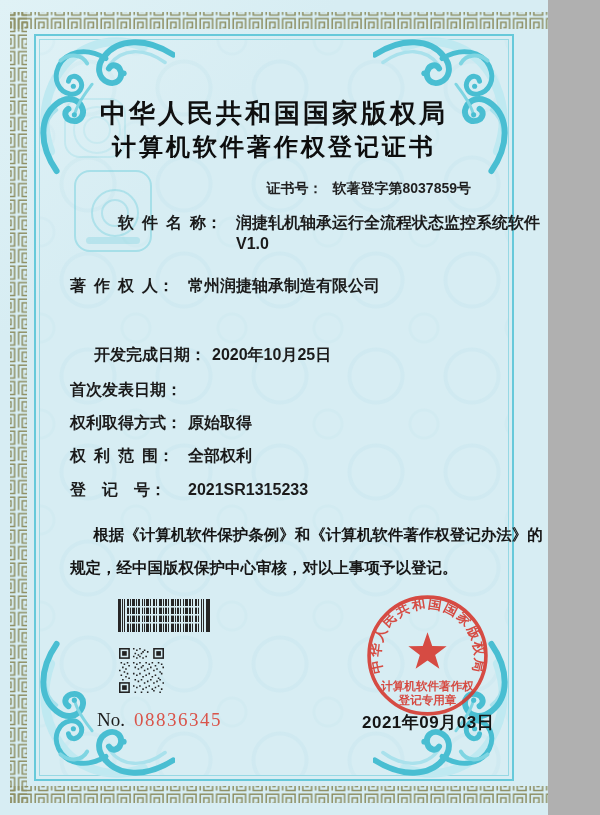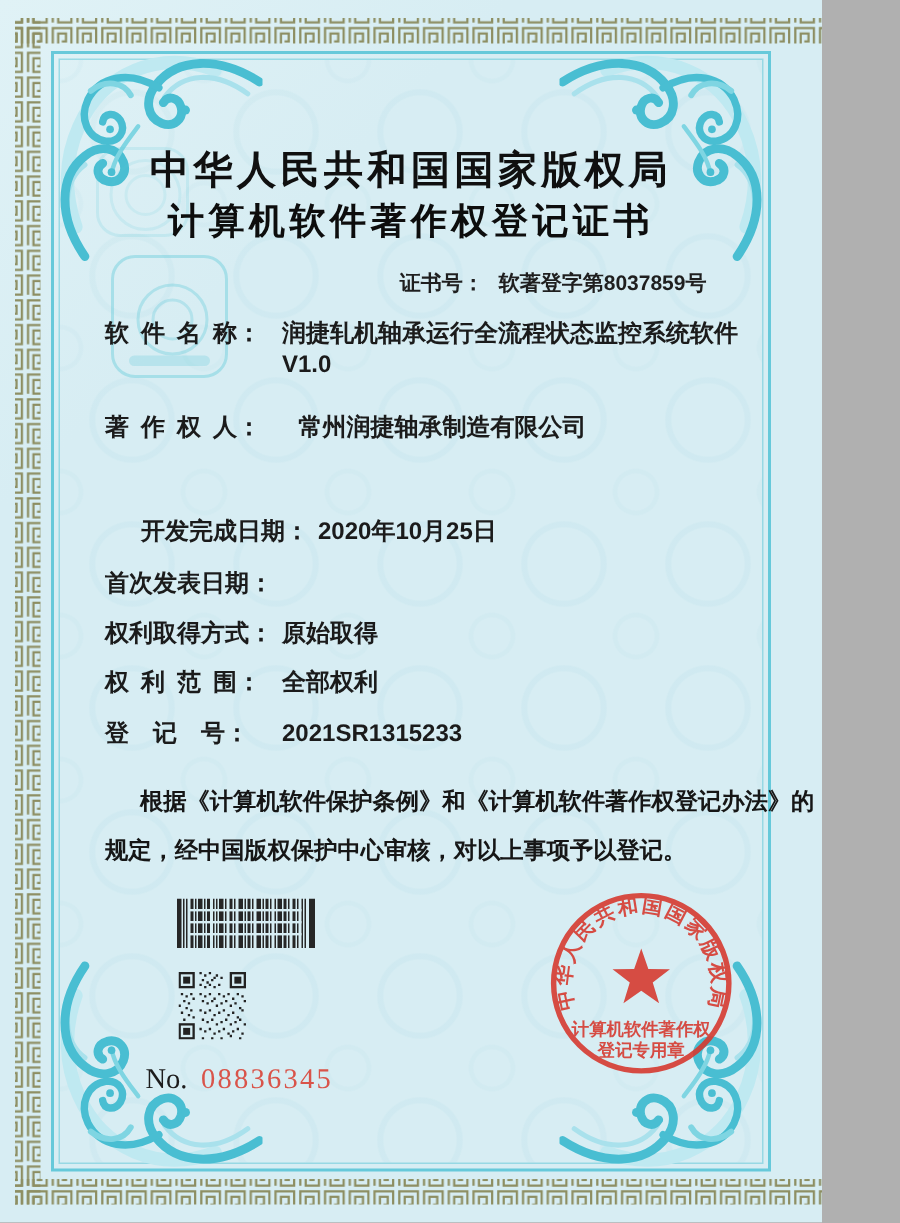--- a/index.html
+++ b/index.html
@@ -121,26 +121,26 @@
       <div class="c2"></div>
       <div class="bar"></div>
   </div>
 
   <div class="abs title1">中华人民共和国国家版权局</div>
   <div class="abs title2">计算机软件著作权登记证书</div>
   <div class="abs certno">
     <span class="sp">证书号：</span><span>软著登字第8037859号</span>
   </div>
 
-  <div class="row" style="top:212px;">
+  <div class="row" style="top:212px;margin-left:48px;">
     <span class="lbl">软 件 名 称：</span>
     <span class="val">润捷轧机轴承运行全流程状态监控系统软件
 V1.0</span>
   </div>
-  <div class="row" style="top:275px;gap:11px;">
+  <div class="row" style="top:275px;">
     <span class="lbl">著 作 权 人：</span>
     <span class="val">常州润捷轴承制造有限公司</span>
   </div>
   <div class="row" style="top:344px;margin-left:24px;">
     <span class="lbl">开发完成日期：</span>
     <span class="val">2020年10月25日</span>
   </div>
   <div class="row" style="top:379px;">
     <span class="lbl">首次发表日期：</span>
   </div>
@@ -239,14 +239,15 @@
       </defs>
       <text font-size="13.5" font-weight="bold" fill="#d63a30" letter-spacing="1.6" font-family="Liberation Sans, DejaVu Sans, sans-serif">
         <textPath href="#sealArc" startOffset="50%" text-anchor="middle">中华人民共和国国家版权局</textPath>
       </text>
       <polygon fill="#d63a30" points="70,46 74.7,59.5 89,59.8 77.6,68.5 81.8,82.2 70,74 58.2,82.2 62.4,68.5 51,59.8 65.3,59.5"></polygon>
       <text x="70" y="103" text-anchor="middle" font-size="11.5" font-weight="bold" fill="#d63a30" font-family="Liberation Sans, DejaVu Sans, sans-serif">计算机软件著作权</text>
       <text x="70" y="117" text-anchor="middle" font-size="11.5" font-weight="bold" fill="#d63a30" font-family="Liberation Sans, DejaVu Sans, sans-serif">登记专用章</text>
     </g>
   </svg>
 
+  <div class="abs issue-date">2021年09月03日</div>
 
 </div>
 
 </body></html>

